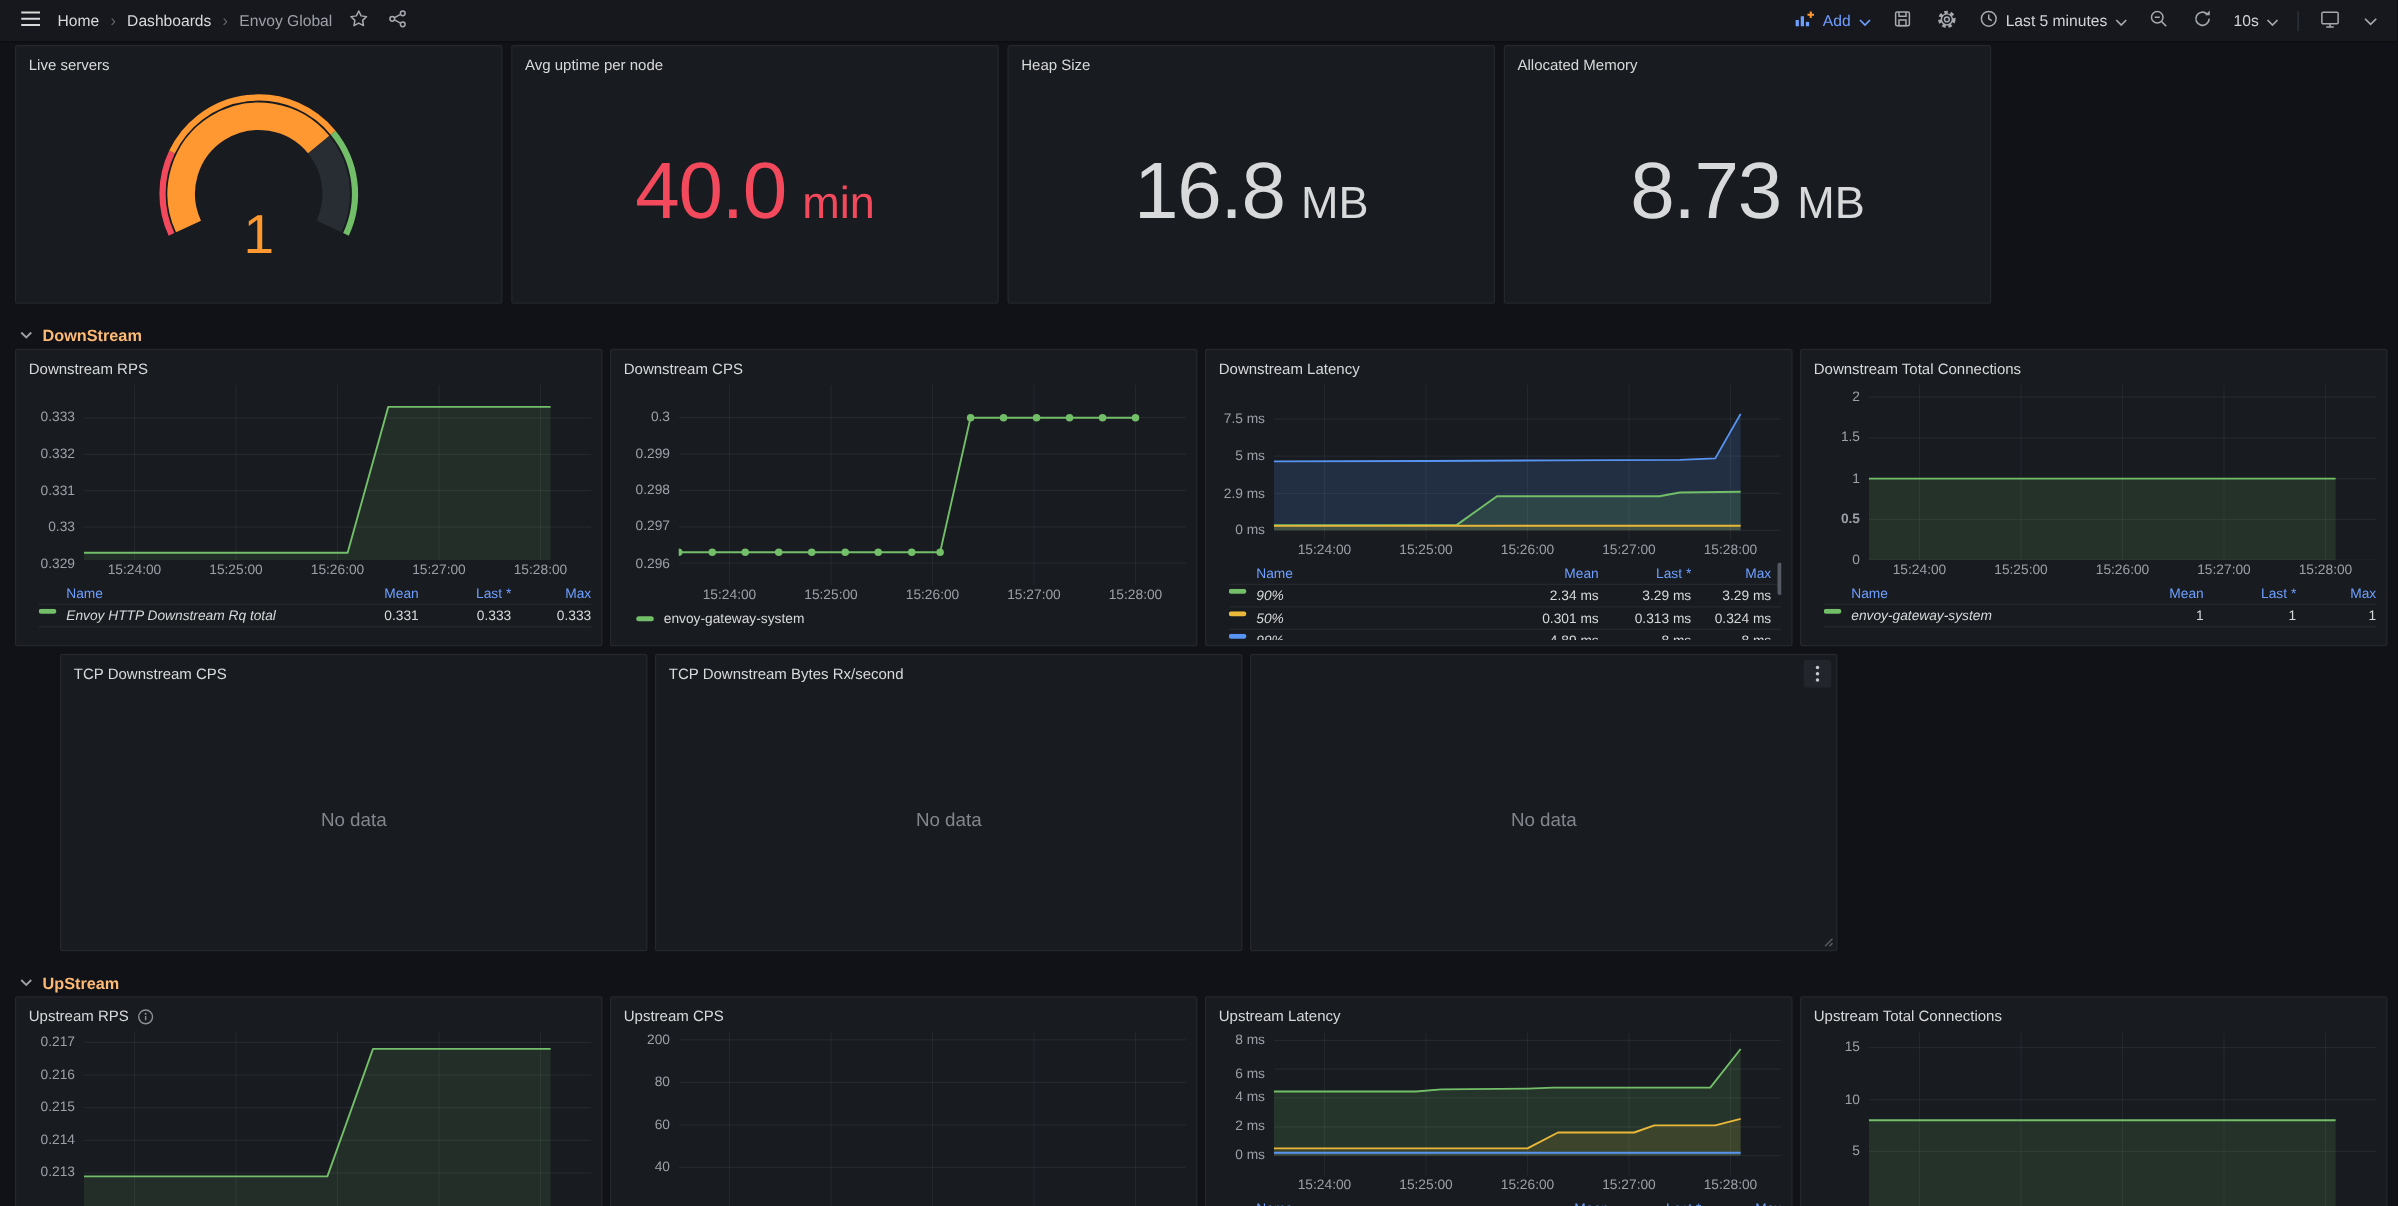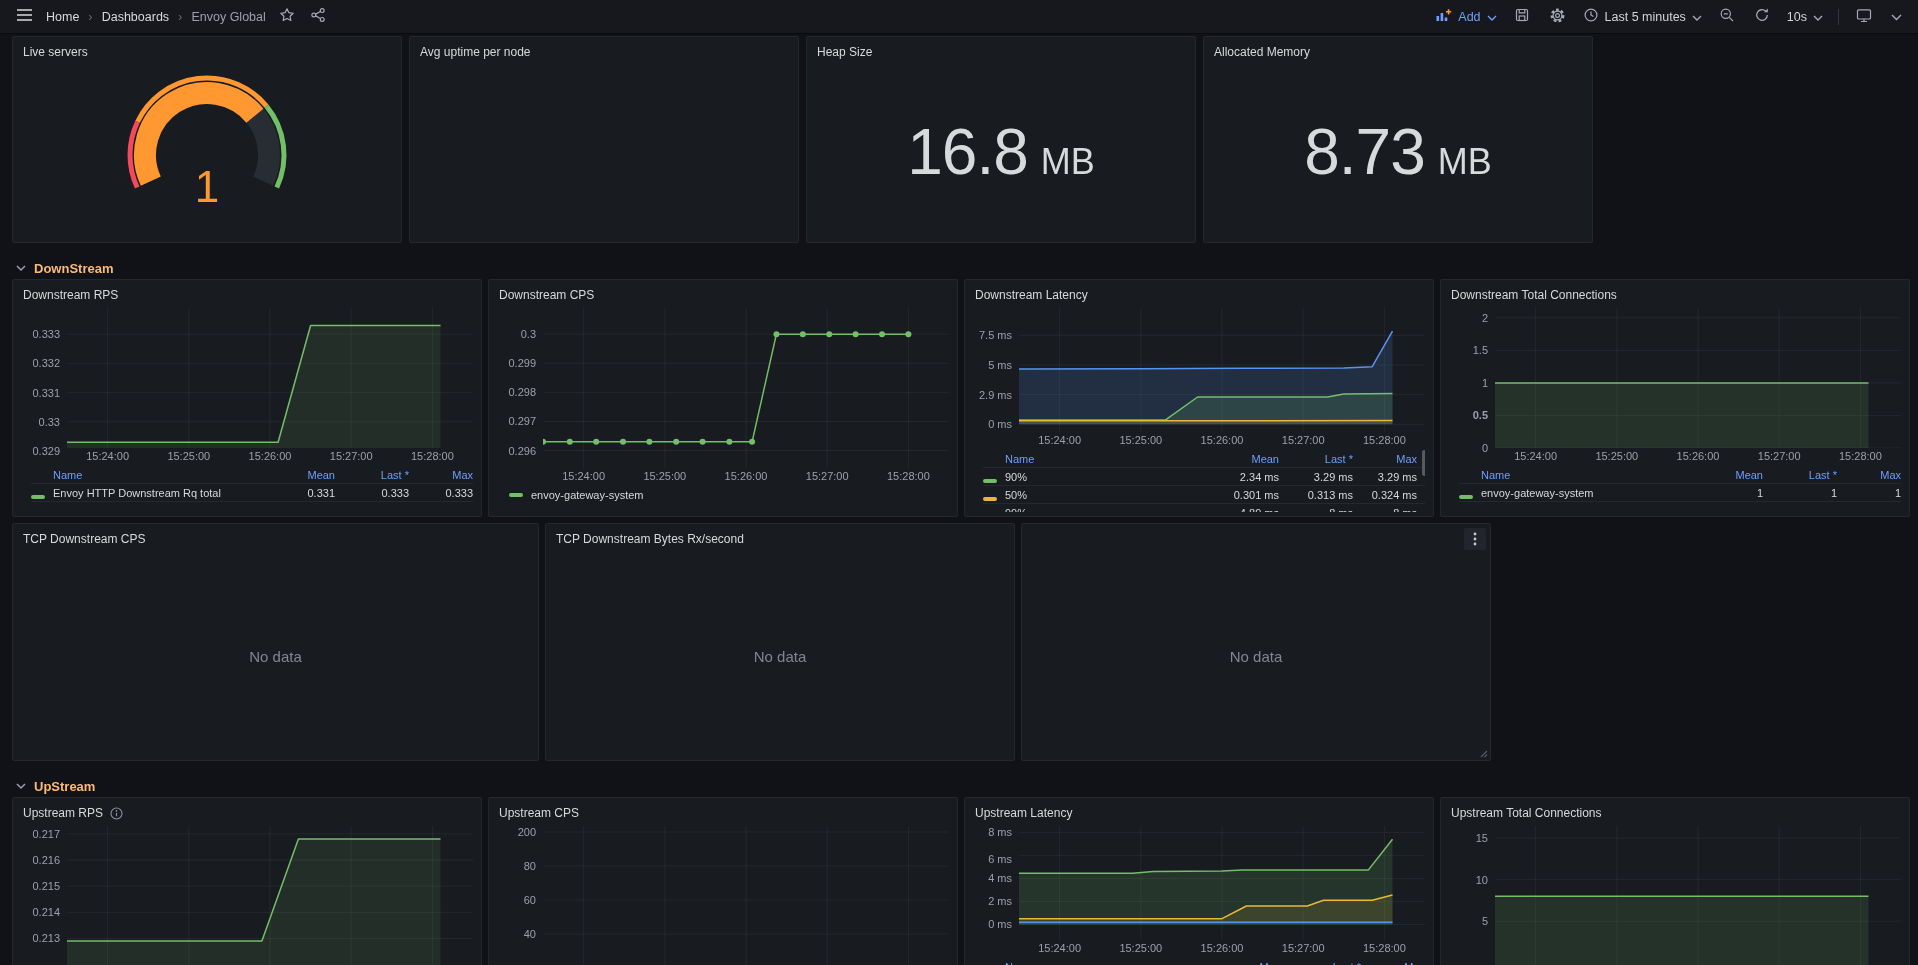--- a/index.html
+++ b/index.html
@@ -49,21 +49,21 @@
 
   .legend{margin-left:10px;position:relative;margin-top:2px;}
   .legend.clipped{overflow:hidden;}
   .lg-grid{display:grid;grid-template-columns:1fr 74px 74px 64px;align-items:center;height:17px;font-size:11px;}
   .legend.scroll .lg-grid{padding-right:8px;}
   .lg-head{color:#6E9FFF;font-weight:500;}
   .lg-head .lg-h:first-child{padding-left:22px;}
   .lg-right,.lg-val{text-align:right;}
   .lg-row{border-top:1px solid rgba(204,204,220,0.08);color:#D8D9DA;cursor:pointer;}
   .legend > .lg-row.last{border-bottom:1px solid rgba(204,204,220,0.08);}
-  .lg-name{display:flex;align-items:flex-end;overflow:hidden;white-space:nowrap;}
+  .lg-name{display:flex;align-items:flex-start;overflow:hidden;white-space:nowrap;font-style:italic;}
   .swatch{width:14px;height:4px;border-radius:2px;margin-right:8px;flex:none;display:inline-block;}
   .lg-list-item{display:flex;align-items:center;height:18px;font-size:11px;color:#D8D9DA;cursor:pointer;padding-left:2px;}
   .lg-scrollbar{position:absolute;top:0;right:-1px;width:4px;height:100%;cursor:pointer;}
   .lg-thumb{position:absolute;top:0;right:0;width:4px;height:26px;border-radius:2px;background:#555962;}
 
   .kebab{position:absolute;top:4px;right:4px;width:22px;height:22px;border-radius:2px;background:#22262c;
          display:flex;align-items:center;justify-content:center;cursor:pointer;z-index:3;border:none;}
   .resize-h{position:absolute;right:2px;bottom:2px;cursor:nwse-resize;line-height:0;}
   .info-i{display:inline-flex;margin-top:1px;cursor:pointer;line-height:0;}
 </style>
@@ -211,20 +211,26 @@
               <path d="M 55.21430039817794 124.54160615403384 A 77 77 0 0 1 55.558895466806234 58.72939734224736" stroke="#F2495C" stroke-width="5" fill="none"></path>
               <path d="M 55.558895466806234 58.72939734224736 A 77 77 0 0 1 184.50048515929603 43.125750483425385" stroke="#FF9830" stroke-width="5" fill="none"></path>
               <path d="M 184.50048515929603 43.125750483425385 A 77 77 0 0 1 194.78569960182205 124.54160615403384" stroke="#73BF69" stroke-width="5" fill="none"></path>
               <text x="125" y="139" text-anchor="middle" font-size="44" font-weight="500" fill="#FF9830">1</text>
             </svg>
           </div>
         </div>
         <div class="panel" style="width: 390px; height: 207px;">
           <div class="p-title">
             <span>Avg uptime per node</span>
+          </div>
+          <div class="stat-body">
+            <div class="stat-inner" style="color: rgb(242, 73, 92);">
+              <span class="stat-val">40.0</span>
+              <span class="stat-unit">min</span>
+            </div>
           </div>
         </div>
         <div class="panel" style="width: 390px; height: 207px;">
           <div class="p-title">
             <span>Heap Size</span>
           </div>
           <div class="stat-body">
             <div class="stat-inner" style="color: rgb(216, 217, 218);">
               <span class="stat-val">16.8</span>
               <span class="stat-unit">MB</span>
@@ -494,21 +500,21 @@
                 </span>
                 <span class="lg-val">1</span>
                 <span class="lg-val">1</span>
                 <span class="lg-val">1</span>
               </div>
             </div>
           </div>
         </div>
       </div>
       <div class="row grid-row">
-        <div class="panel" style="width: 527px; height: 238px;">
+        <div class="panel" style="width: 470px; height: 238px; margin-left: 36px;">
           <div class="p-title">
             <span>TCP Downstream CPS</span>
           </div>
           <div class="nodata">No data</div>
         </div>
         <div class="panel" style="width: 470px; height: 238px;">
           <div class="p-title">
             <span>TCP Downstream Bytes Rx/second</span>
           </div>
           <div class="nodata">No data</div>

